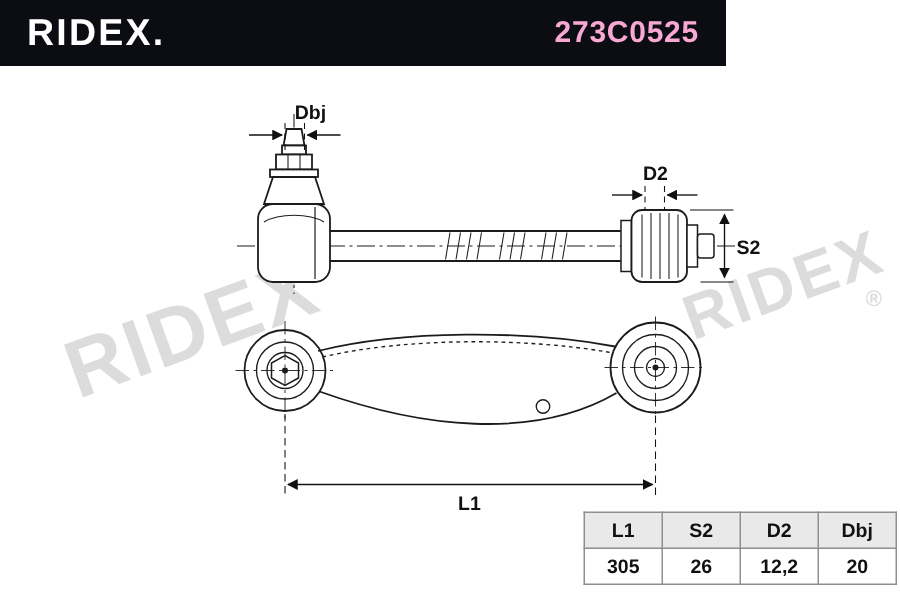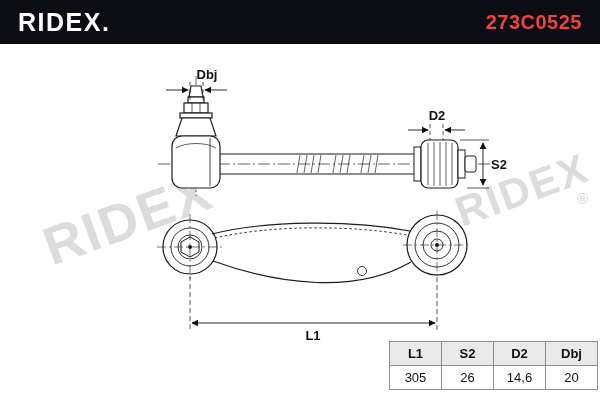--- a/index.html
+++ b/index.html
@@ -2,48 +2,48 @@
 <html><head>
 <meta charset="utf-8">
 <style>
   * { margin:0; padding:0; box-sizing:border-box; }
   html,body { width:600px; height:400px; }
   body {
     position:relative; background:#ffffff; overflow:hidden;
     font-family:"Liberation Sans", sans-serif;
   }
   .header {
-    position:absolute; top:0; left:0; width:600px; height:44px;
+    position:absolute; top:0; left:0; width:484px; height:44px;
     background:#0c0c13; display:flex; align-items:center;
     justify-content:space-between; padding:0 18px;
   }
   .brand {
     color:#ffffff; font-size:25px; font-weight:800; letter-spacing:1.5px;
   }
   .partno {
-    color:#ef4444; font-size:20px; font-weight:700; letter-spacing:0.5px;
+    color:#f9a8d4; font-size:20px; font-weight:700; letter-spacing:0.5px;
   }
   .drawing { position:absolute; top:44px; left:0; }
   .wm {
     fill:#dcdcdc; font-weight:800; letter-spacing:2px; font-style:normal;
   }
   .dim {
     font-weight:700; font-size:13px; fill:#111;
     font-family:"Liberation Sans", sans-serif;
   }
   .spec {
     position:absolute; left:389px; top:341px; border-collapse:collapse;
     background:#fff;
   }
   .spec th, .spec td {
     width:52px; height:24px; border:1px solid #8f8f8f;
     text-align:center; vertical-align:middle; font-size:13px; color:#111;
   }
   .spec th { background:#e9e9e9; font-weight:700; }
-  .spec td { background:#ffffff; font-weight:400; }
+  .spec td { background:#ffffff; font-weight:700; }
 </style>
 </head>
 <body>
 
 <div class="header">
   <div class="brand">RIDEX.</div>
   <div class="partno">273C0525</div>
 </div>
 
 <svg class="drawing" width="600" height="356" viewBox="0 0 600 356">
@@ -156,17 +156,17 @@
   <tbody>
       <tr>
     <th>L1</th>
     <th>S2</th>
     <th>D2</th>
     <th>Dbj</th>
   </tr>
   <tr>
     <td>305</td>
     <td>26</td>
-    <td>14,6</td>
+    <td>12,2</td>
     <td>20</td>
   </tr>
 </tbody>
   </table>
 
 </body></html>

